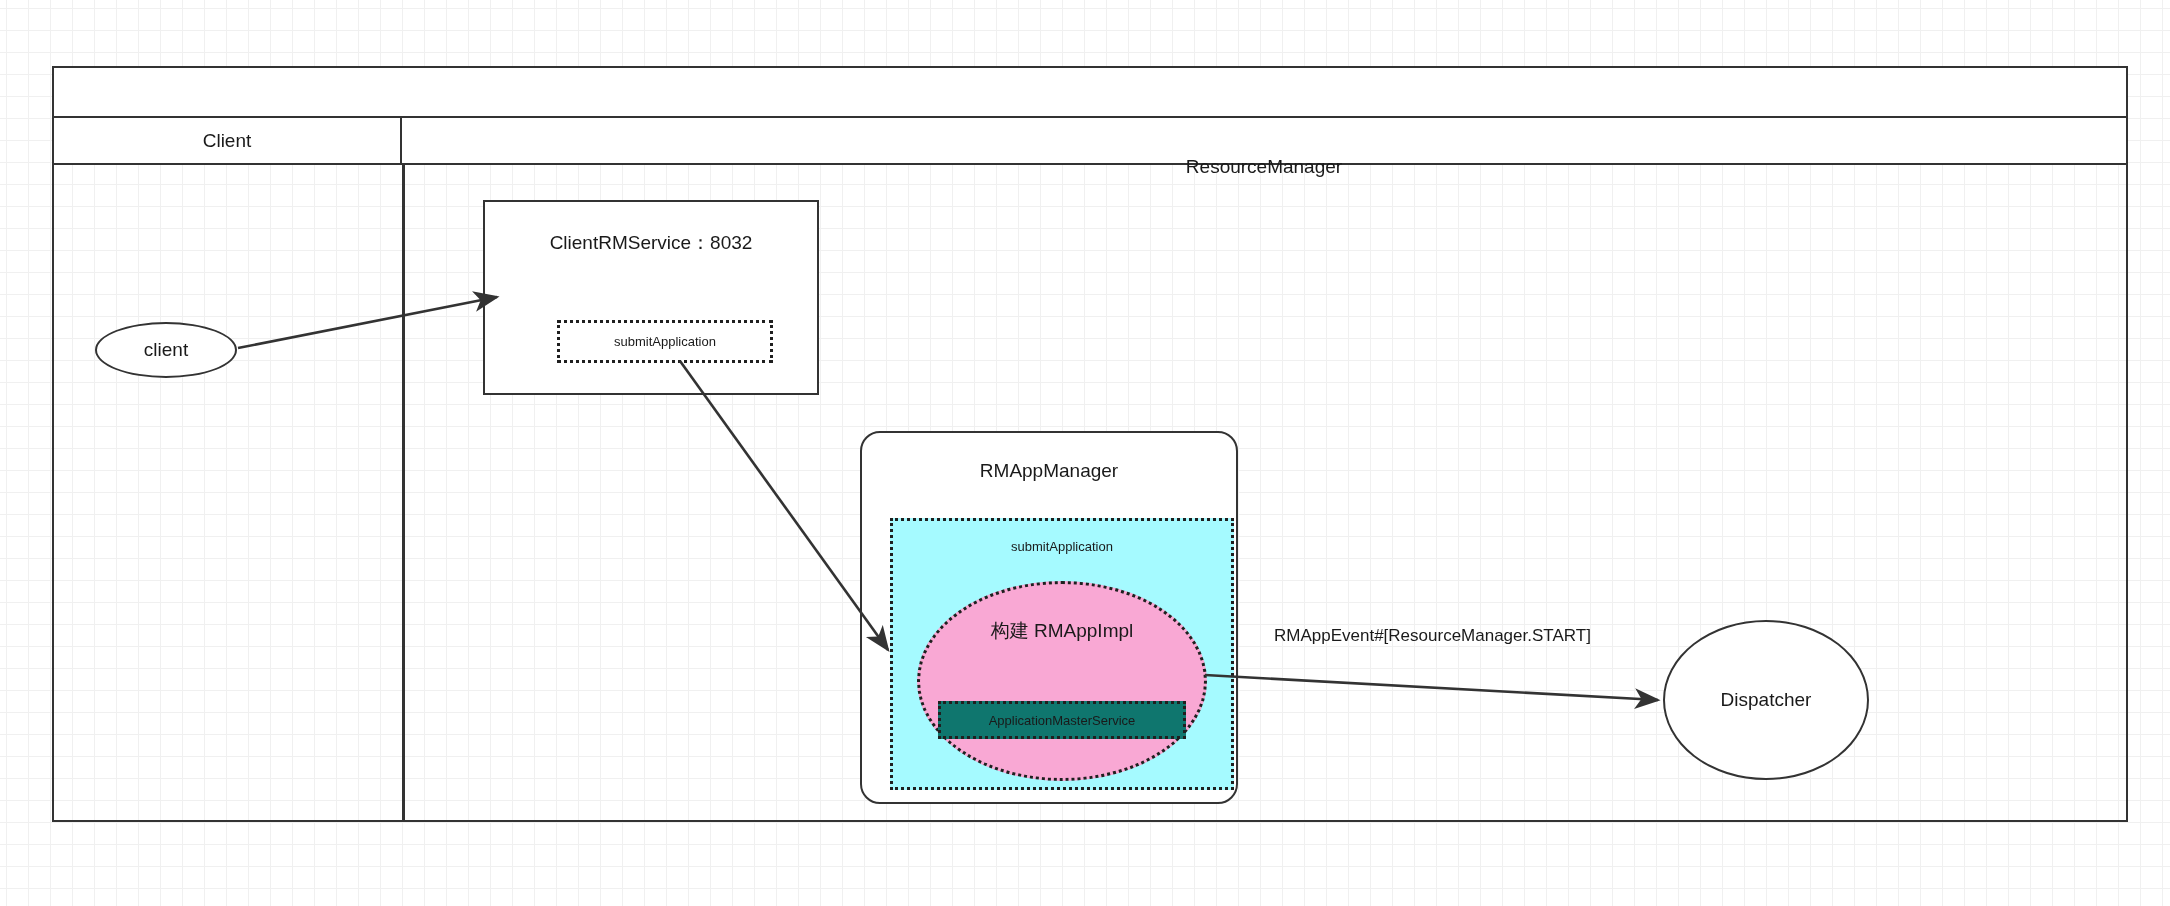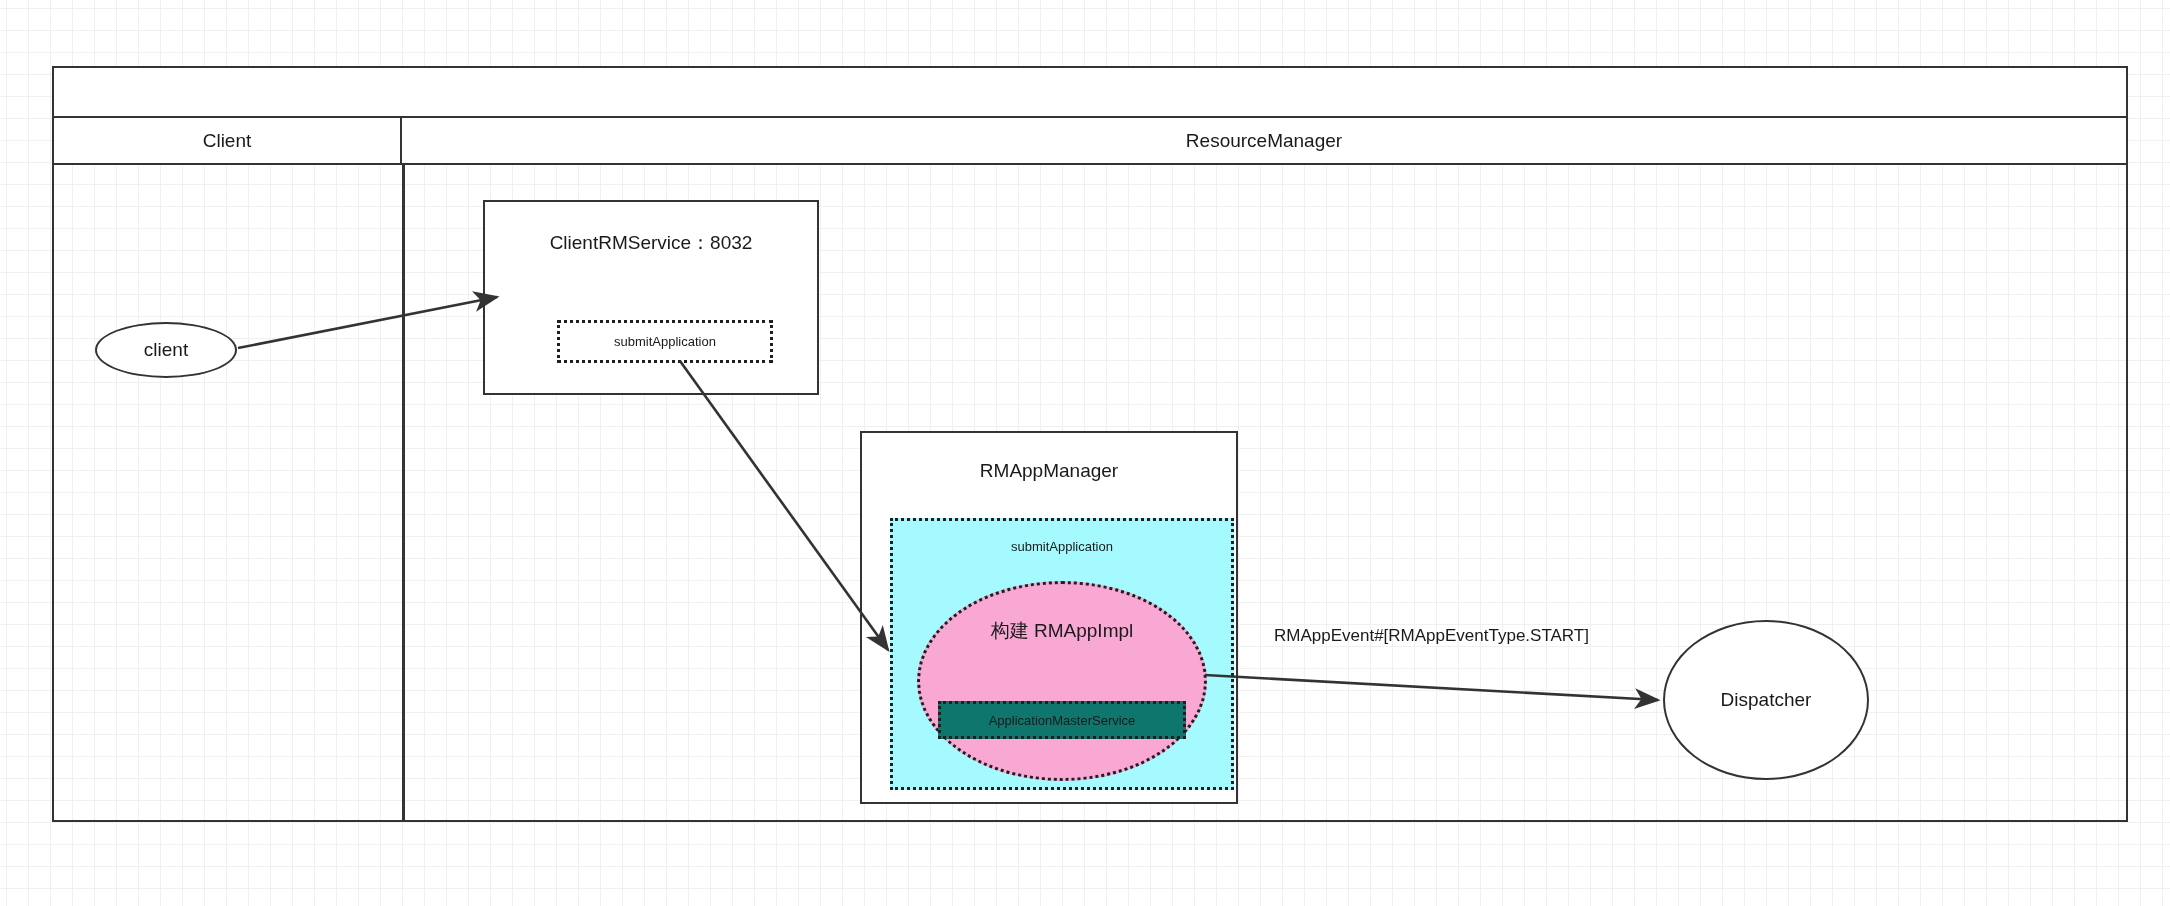--- a/index.html
+++ b/index.html
@@ -72,20 +72,21 @@
     color: #1a1a1a;
     height: 100%;
     box-sizing: border-box;
   }
   .lane-header-cell.client-col {
     width: 348px;
     border-right: 2.5px solid #333333;
   }
   .lane-header-cell.rm-col {
     flex: 1;
+    margin-top: 26px;
   }
   .lane-body {
     position: absolute;
     left: 0;
     top: 97px;
     width: 100%;
     bottom: 0;
   }
   .lane-divider {
     position: absolute;
@@ -193,41 +194,41 @@
     <span>client</span>
   </div>
 
   <div class="node-box" style="left:483px; top:200px; width:336px; height:195px;">
     <div class="node-title" style="top:28px;">ClientRMService：8032</div>
     <div class="dotted-box" style="left:72px; top:118px; width:216px; height:43px;">
       <span>submitApplication</span>
     </div>
   </div>
 
-  <div class="node-box" style="left:860px; top:431px; width:378px; height:373px;">
+  <div class="node-box" style="left:860px; top:431px; width:378px; height:373px;border-radius:20px;">
     <div class="node-title" style="top:27px;">RMAppManager</div>
 
     <div class="dotted-box filled" style="left:28px; top:85px; width:344px; height:272px; background:#A5FAFF;">
       <span class="inner-label">submitApplication</span>
     </div>
 
     <div class="ellipse dotted-ellipse" style="left:55px; top:148px; width:290px; height:200px; background:#f9a8d4;">
       <span class="inner-label">构建 RMAppImpl</span>
     </div>
 
     <div class="dotted-box" style="left:76px; top:268px; width:248px; height:38px; background:#0f766e;">
       <span>ApplicationMasterService</span>
     </div>
   </div>
 
   <div class="ellipse" style="left:1663px; top:620px; width:206px; height:160px;">
     <span>Dispatcher</span>
   </div>
 
-  <div class="edge-label" style="left:1274px; top:626px;">RMAppEvent#[RMAppEventType.START]</div>
+  <div class="edge-label" style="left:1274px; top:626px;">RMAppEvent#[ResourceManager.START]</div>
 
   <svg id="arrows" viewBox="0 0 2170 906" xmlns="http://www.w3.org/2000/svg">
     <defs>
       <marker id="ah" markerWidth="12" markerHeight="12" refX="9" refY="4" orient="auto" markerUnits="strokeWidth">
         <path d="M0,0 L10,4 L0,8 L2.6,4 z" fill="#333333"></path>
       </marker>
     </defs>
 
     <line x1="238" y1="348" x2="497" y2="297" stroke="#333333" stroke-width="2.6" marker-end="url(#ah)"></line>
 

